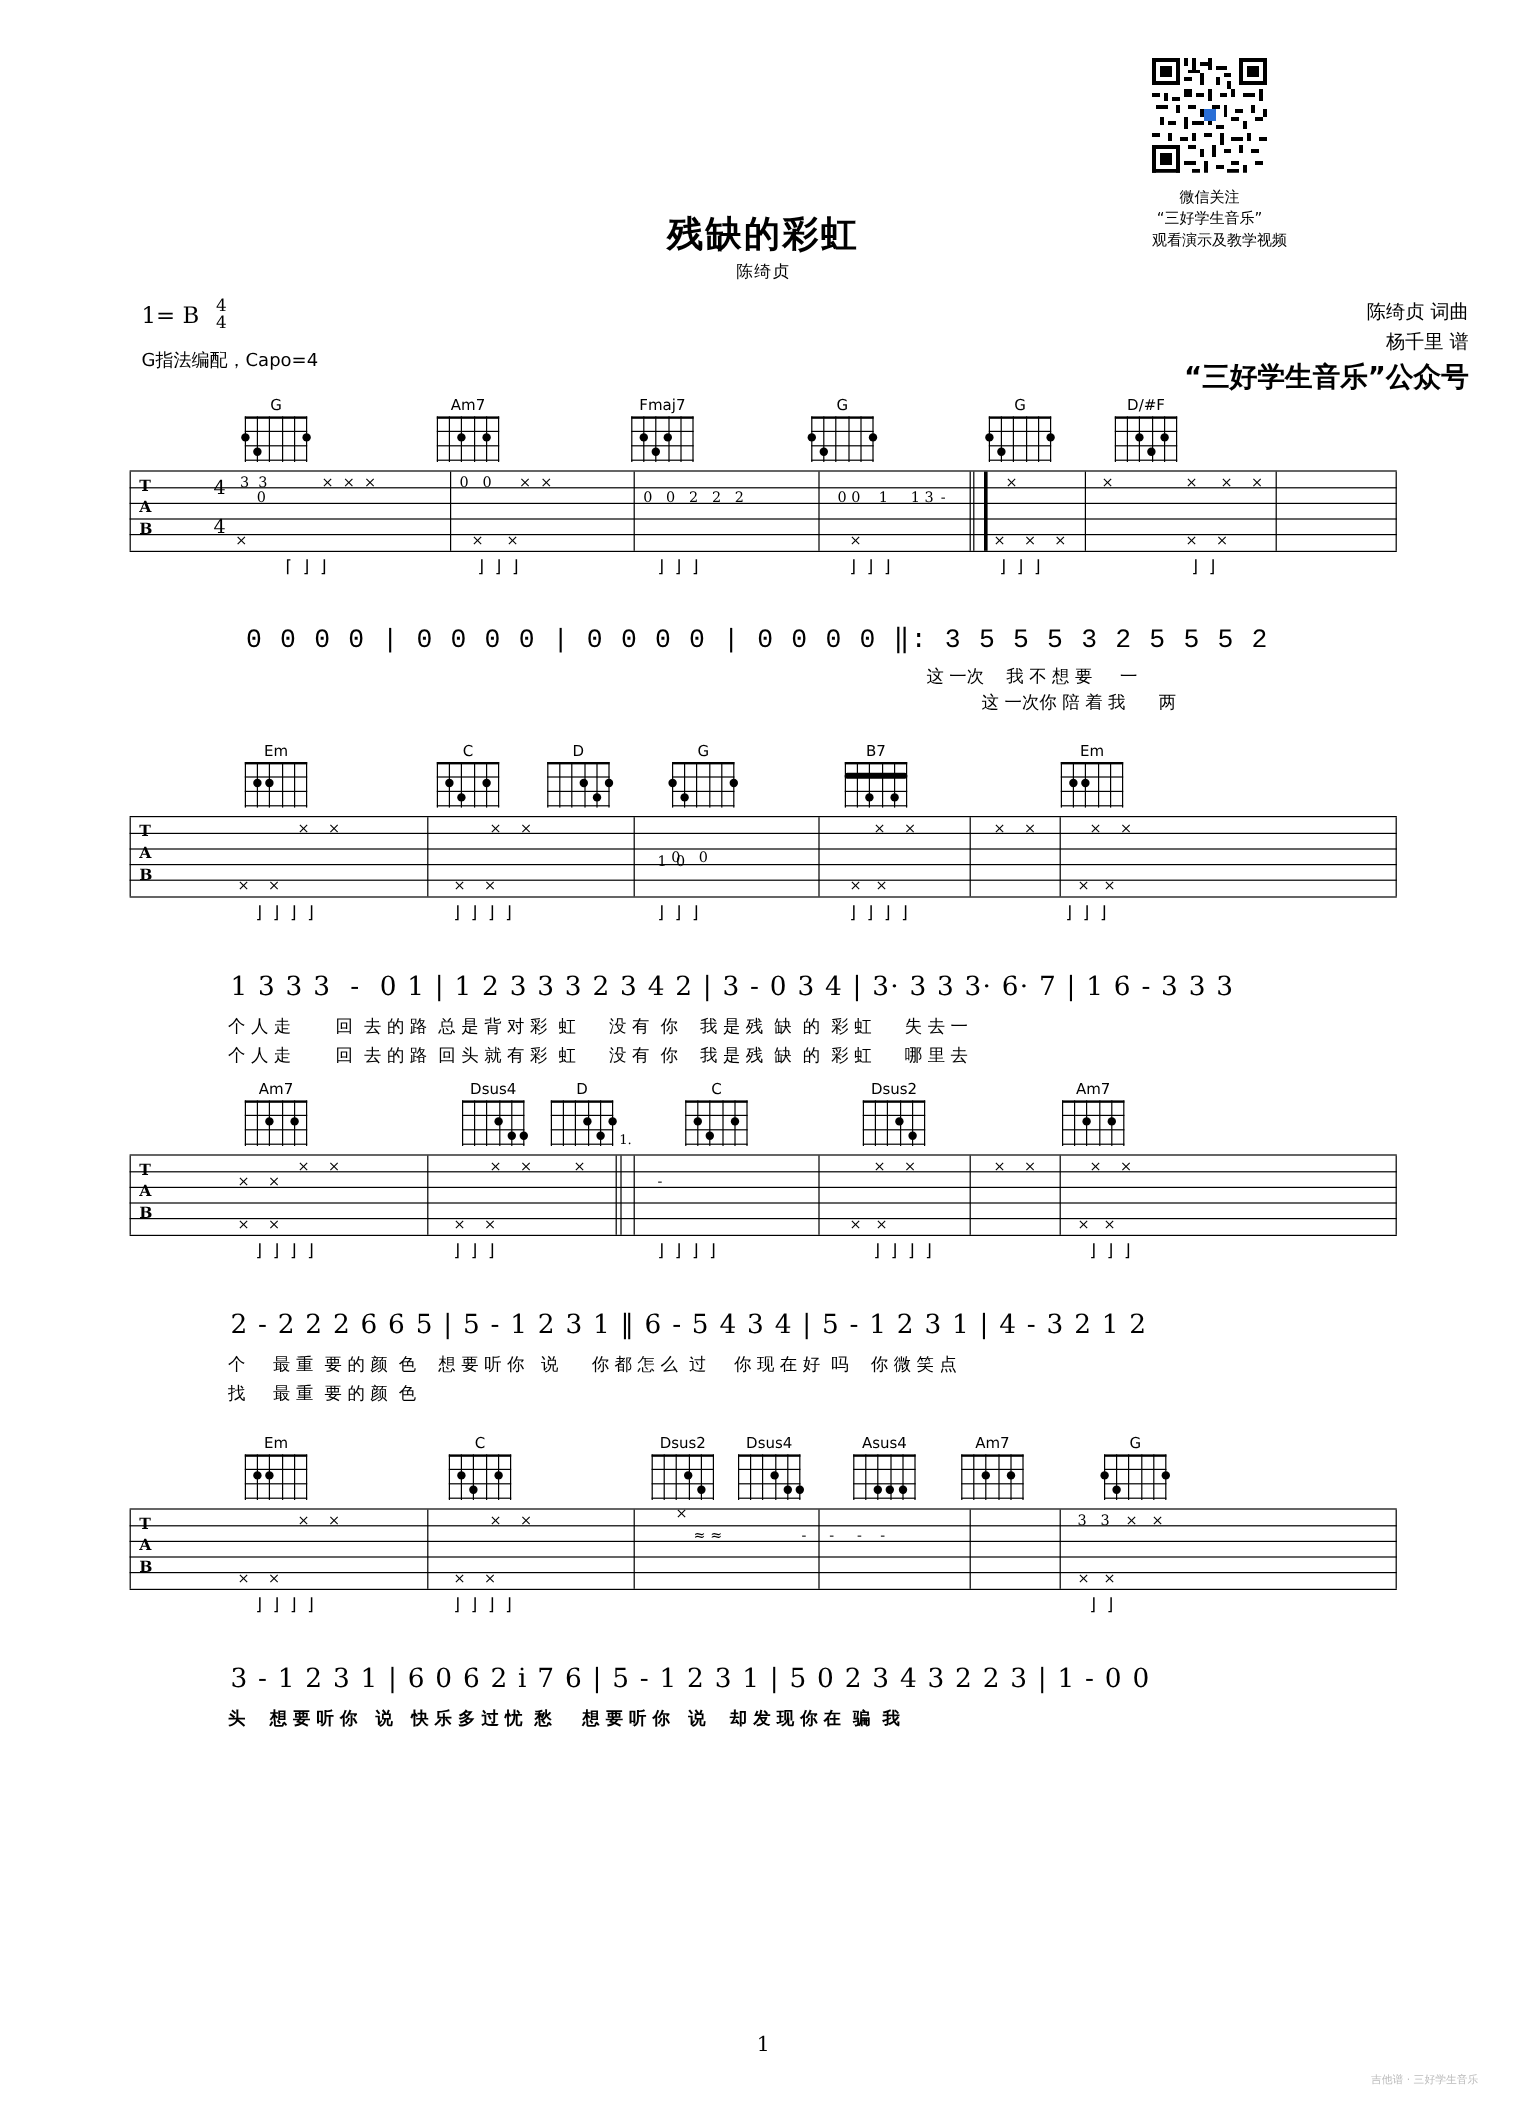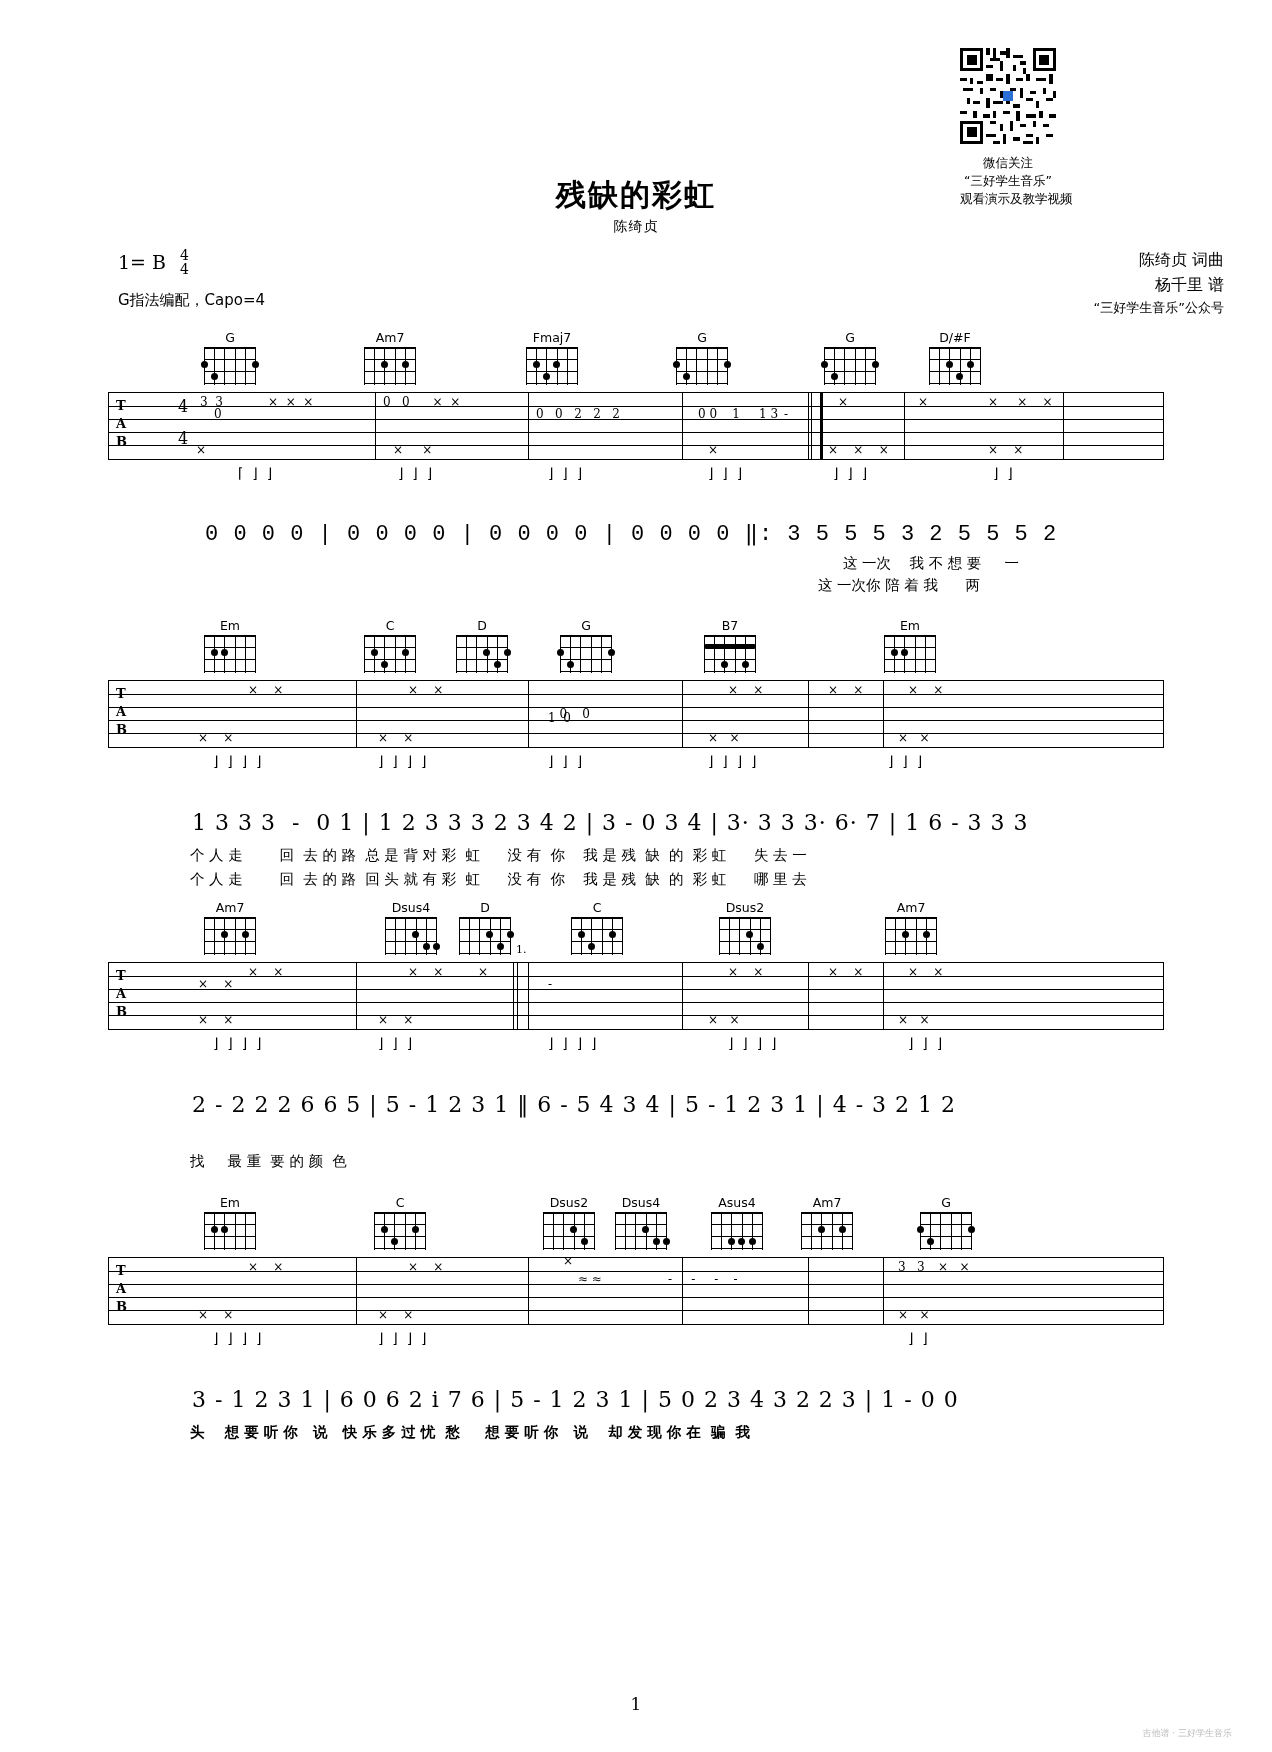--- a/index.html
+++ b/index.html
@@ -23,21 +23,21 @@
   .title{position:absolute;left:0;right:0;top:175px;text-align:center;font-size:30px;font-weight:bold;font-family:"DejaVu Sans",sans-serif;letter-spacing:2px;}
   .subtitle{position:absolute;left:0;right:0;top:218px;text-align:center;font-size:14px;font-family:"DejaVu Sans",sans-serif;letter-spacing:1px;}
 
   
   .key{position:absolute;left:118px;top:250px;font-size:19px;font-family:"DejaVu Serif",serif;}
   .key .frac{display:inline-block;vertical-align:middle;text-align:center;line-height:1.0;font-size:14px;margin-left:8px;position:relative;top:-2px;}
   .key .frac span{display:block;}
   .capo{position:absolute;left:118px;top:291px;font-size:15px;font-family:"DejaVu Sans",sans-serif;}
   .credits{position:absolute;right:48px;top:248px;text-align:right;font-family:"DejaVu Sans",sans-serif;margin-left:39px;}
   .credits div{font-size:16px;line-height:1.55;white-space:nowrap;}
-  .credits div.big{font-size:13px;font-weight:normal;}
+  .credits div.big{font-size:23px;font-weight:bold;}
 
   
   .system{position:absolute;left:0;right:0;}
   .chords{position:relative;height:62px;}
   .chord{position:absolute;top:0;text-align:center;}
   .chord .nm{font-size:12.5px;font-family:"DejaVu Sans",sans-serif;margin-bottom:2px;white-space:nowrap;}
   .grid{position:relative;width:52px;height:38px;margin:0 auto;}
   .grid .nut{position:absolute;left:0;top:0;width:100%;height:2px;background:#000;}
   .grid .vl{position:absolute;top:0;width:1px;height:100%;background:#000;}
   .grid .hl{position:absolute;left:0;width:100%;height:1px;background:#000;}
@@ -326,21 +326,21 @@
       <div class="strum" style="left:440px;bottom:-22px;">⌋&nbsp;&nbsp;⌋&nbsp;&nbsp;⌋</div>
       <div class="strum" style="left:600px;bottom:-22px;">⌋&nbsp;&nbsp;⌋&nbsp;&nbsp;⌋</div>
       <div class="strum" style="left:725px;bottom:-22px;">⌋&nbsp;&nbsp;⌋&nbsp;&nbsp;⌋</div>
       <div class="strum" style="left:885px;bottom:-22px;">⌋&nbsp;&nbsp;⌋</div>
     </div>
 
     <div class="jianpu" style="margin-top:60px;font-family:Liberation Mono, monospace;">
       <div class="jp" style="left:205px;">0 0 0 0 | 0 0 0 0 | 0 0 0 0 | 0 0 0 0 ‖: 3 5 5 5 3 2 5 5 5 2</div>
     </div>
     <div style="position:relative;height:46px;">
-      <div class="lyr" style="left:843px;top:-6px;">这 一次    我 不 想 要     一</div>
+      <div class="lyr" style="left:772px;top:-6px;">这 一次    我 不 想 要     一</div>
       <div class="lyr" style="left:818px;top:16px;">这 一次你 陪 着 我      两</div>
     </div>
   </div>
 
   <div class="system" style="top:618px;">
     <div class="chords">
       <div class="chord" style="left:200px;width:60px;">
         <div class="nm">Em</div>
         <div class="grid">
           <div class="nut"></div>
@@ -629,20 +629,21 @@
       <div class="strum" style="left:440px;bottom:-22px;">⌋&nbsp;&nbsp;⌋&nbsp;&nbsp;⌋&nbsp;&nbsp;⌋</div>
       <div class="strum" style="left:620px;bottom:-22px;">⌋&nbsp;&nbsp;⌋&nbsp;&nbsp;⌋&nbsp;&nbsp;⌋</div>
       <div class="strum" style="left:800px;bottom:-22px;">⌋&nbsp;&nbsp;⌋&nbsp;&nbsp;⌋</div>
       <div class="mark" style="left:408px;top:-20px;font-size:11px;">1.</div>
     </div>
 
     <div class="jianpu" style="margin-top:62px;">
       <div class="jp" style="left:192px;text-align:right;">2 - 2 2 2 6 6 5 | 5 - 1 2 3 1 ‖ 6 - 5 4 3 4 | 5 - 1 2 3 1 | 4 - 3 2 1 2</div>
     </div>
     <div style="position:relative;height:46px;">
+      <div class="lyr" style="left:190px;top:-4px;">个     最 重  要 的 颜  色    想 要 听 你   说      你 都 怎 么  过     你 现 在 好  吗    你 微 笑 点</div>
       <div class="lyr" style="left:190px;top:20px;">找     最 重  要 的 颜  色</div>
     </div>
   </div>
 
   <div class="system" style="top:1195px;">
     <div class="chords">
       <div class="chord" style="left:200px;width:60px;">
         <div class="nm">Em</div>
         <div class="grid">
           <div class="nut"></div>

